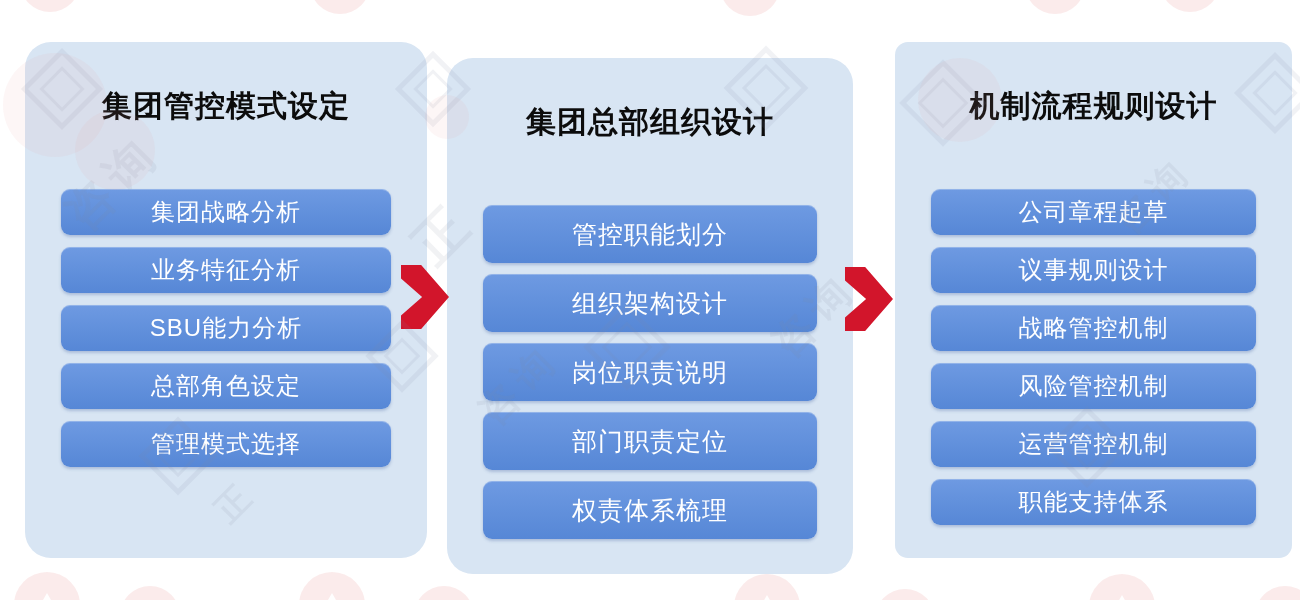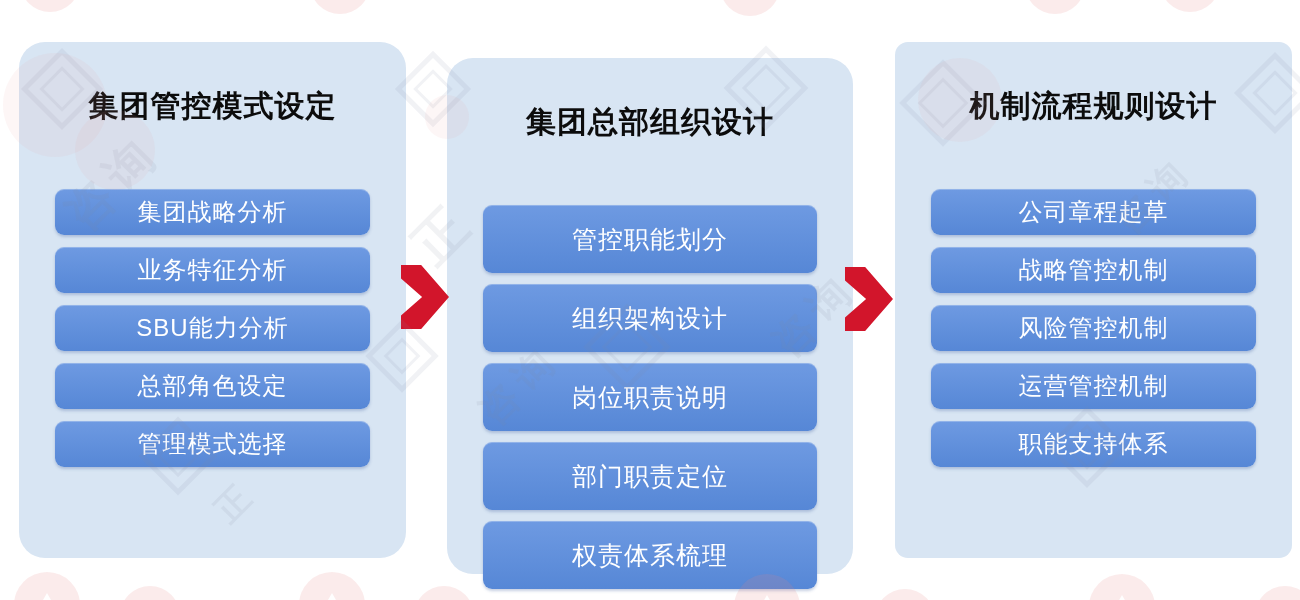--- a/index.html
+++ b/index.html
@@ -6,42 +6,42 @@
   .canvas{
     position:relative;width:1300px;height:600px;overflow:hidden;
     background:#ffffff;
     font-family:"Liberation Sans","DejaVu Sans",sans-serif;
   }
   
   .panel{
     position:absolute;top:42px;height:516px;
     background:#d8e5f3;border-radius:26px;z-index:1;
   }
-  .panel-1{left:19px;width:359px;padding-left:28px;}
+  .panel-1{left:25px;width:402px;}
   .panel-2{left:447px;width:406px;margin-top:16px;}
   .panel-3{left:895px;width:397px;border-radius:13px;}
   .panel-title{
     position:absolute;top:44px;left:0;right:0;
     text-align:center;font-size:30px;font-weight:700;color:#0c0c0c;
     letter-spacing:1px;
   }
   .items{
     position:absolute;top:147px;left:36px;right:36px;
     display:flex;flex-direction:column;
   }
   .panel-1 .items,.panel-3 .items{gap:12px;justify-content:flex-end;}
   .panel-2 .items{gap:11px;}
   .step-box{
     height:46px;border-radius:9px;
     background:linear-gradient(180deg,#6e9ae2 0%,#5687d6 100%);
     box-shadow:0 2px 3px rgba(70,100,160,.30), inset 0 1px 0 rgba(255,255,255,.25);
     display:flex;align-items:center;justify-content:center;
     color:#ffffff;font-size:24px;letter-spacing:1px;
   }
-  .panel-2 .step-box{height:68px;font-size:25px;}
+  .panel-2 .step-box{height:58px;font-size:25px;}
   
   .chevron{
     position:absolute;width:48px;height:64px;background:#d2152b;z-index:2;
     clip-path:polygon(0 0,42% 0,100% 50%,42% 100%,0 100%,0 79%,44% 50%,0 21%);
   }
   .chevron-1{left:401px;top:265px;}
   .chevron-2{left:845px;top:267px;}
   
   .wm{position:absolute;inset:0;z-index:5;pointer-events:none;}
   .wm-diamond{
@@ -179,20 +179,23 @@
 
   <div class="chevron chevron-2"></div>
 
   <div class="panel panel-3">
     <div class="panel-title">机制流程规则设计</div>
     <div class="items" id="items-2">
         <div class="step-box">
           <span>公司章程起草</span>
         </div>
         <div class="step-box">
+          <span>议事规则设计</span>
+        </div>
+        <div class="step-box">
           <span>战略管控机制</span>
         </div>
         <div class="step-box">
           <span>风险管控机制</span>
         </div>
         <div class="step-box">
           <span>运营管控机制</span>
         </div>
         <div class="step-box">
           <span>职能支持体系</span>

